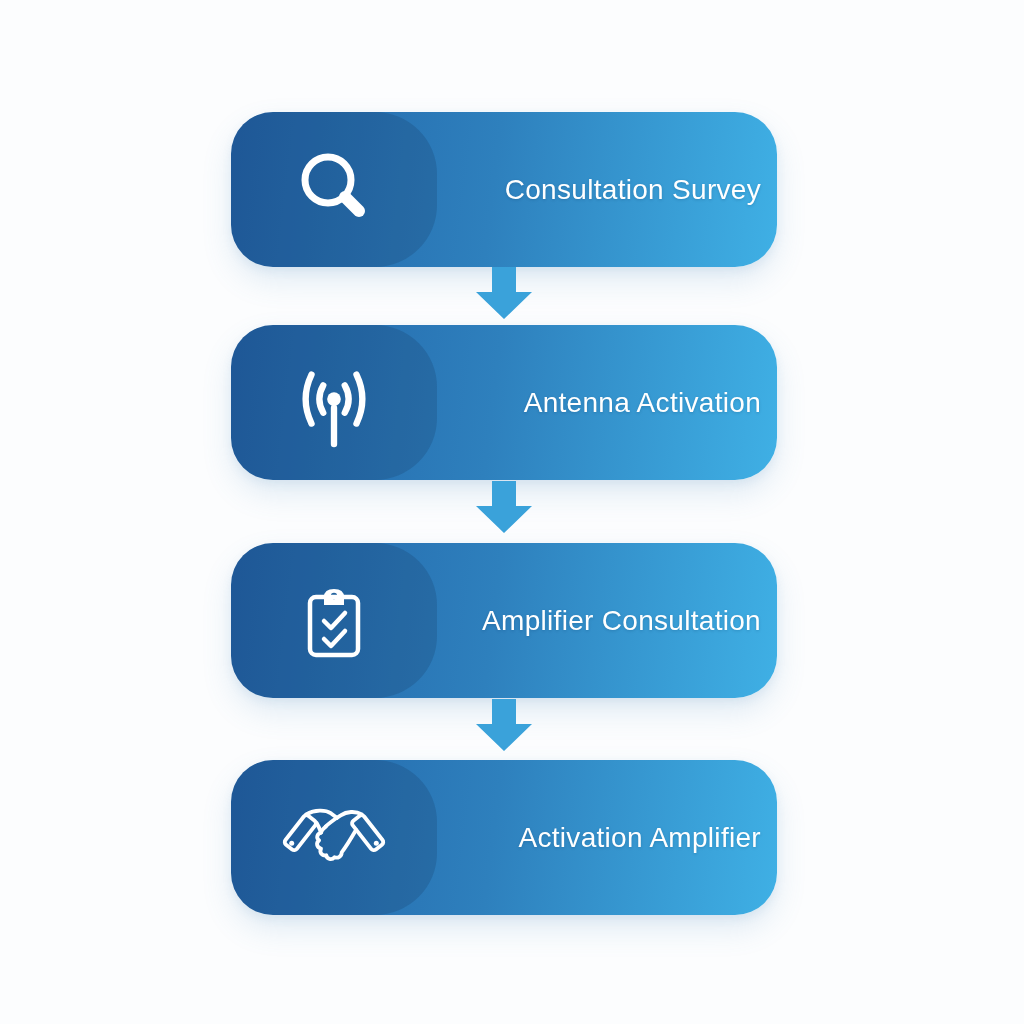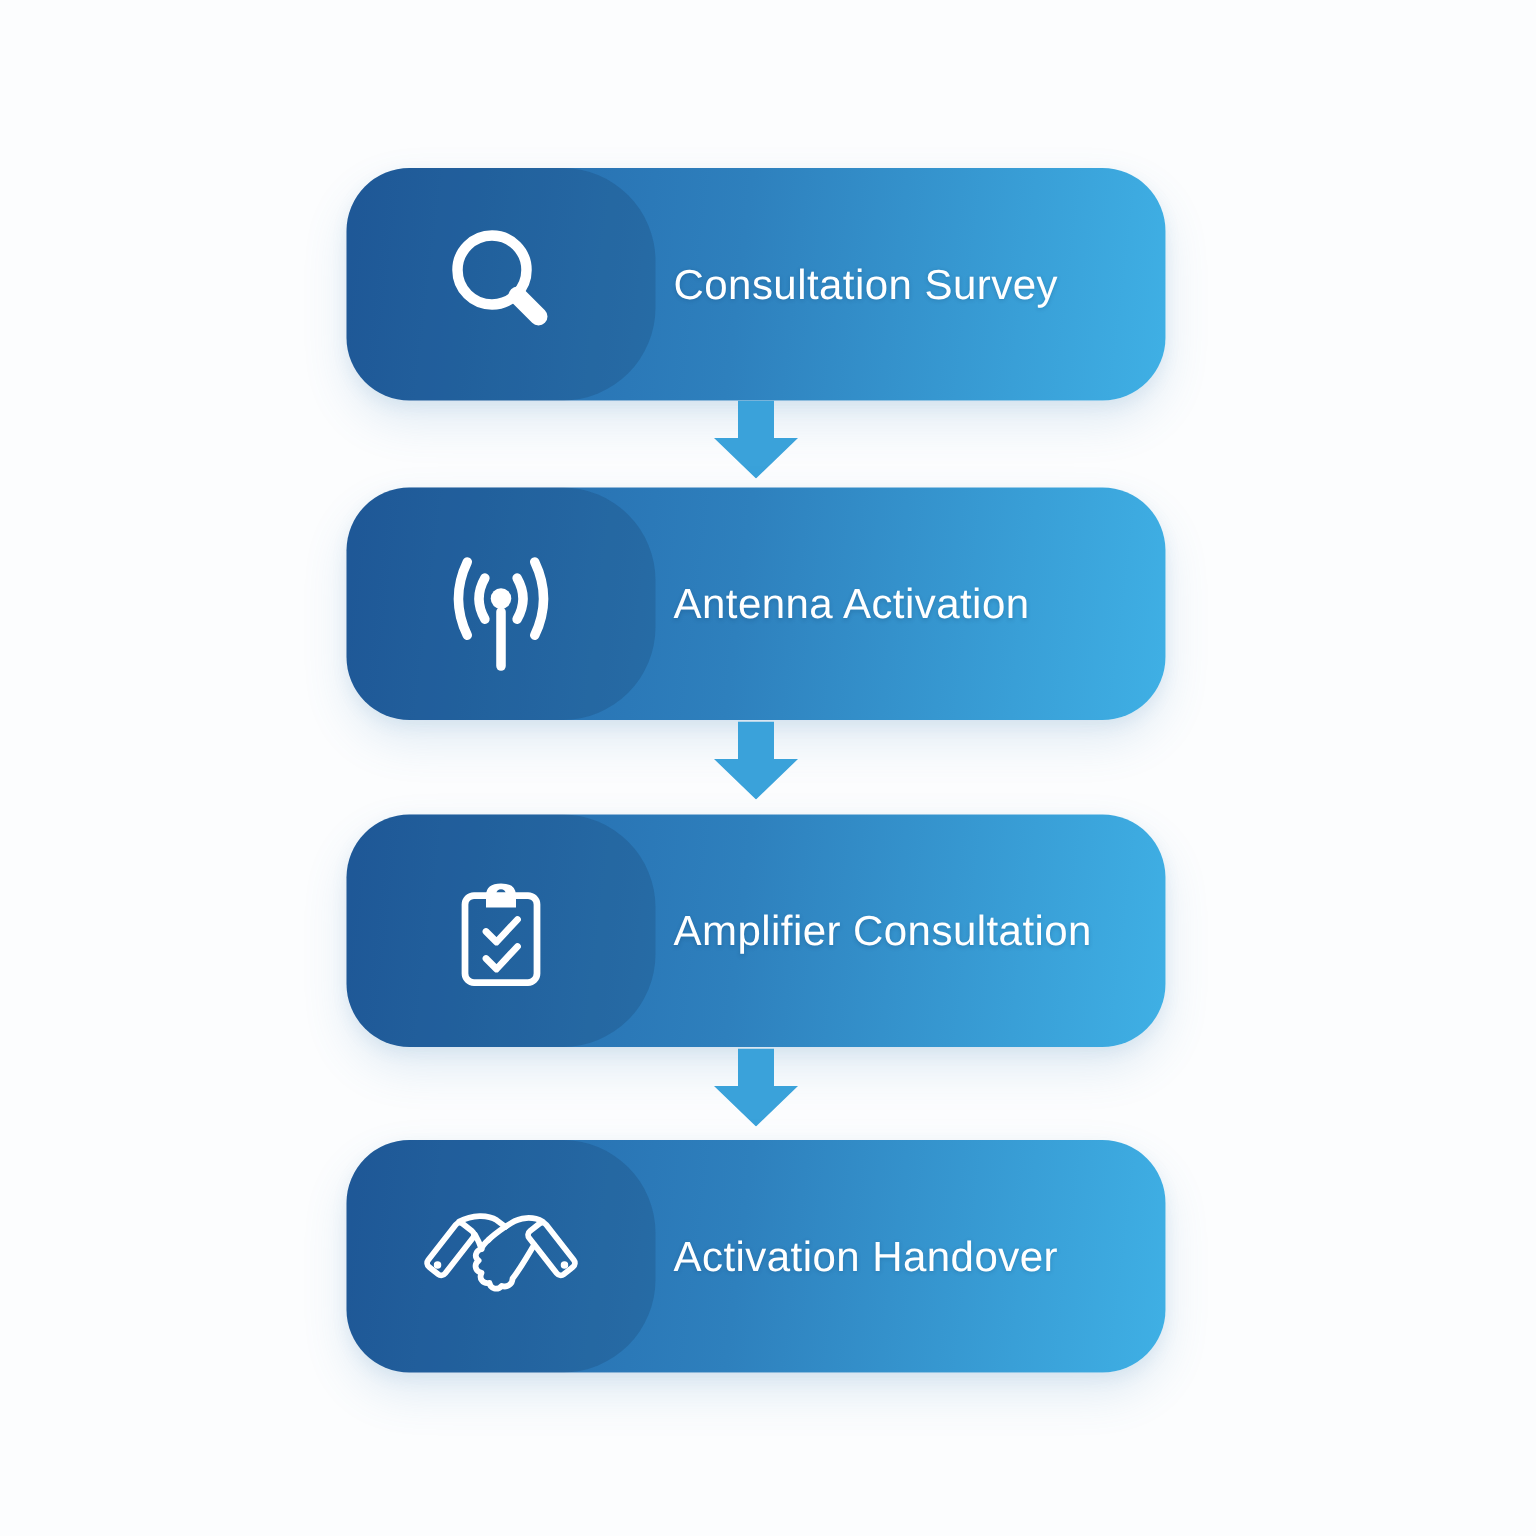--- a/index.html
+++ b/index.html
@@ -2,21 +2,21 @@
 <html style="--page-bg: #fcfdfe; --card-grad-from: #2263a8; --card-grad-mid: #2e80bd; --card-grad-to: #3fb0e5; --icon-overlay: rgba(10,30,64,0.16); --arrow: #3aa2da; --text: #ffffff;"><head>
 <meta charset="utf-8">
 <style>
   html,body{margin:0;padding:0;}
   body{
     width:1024px;height:1024px;
     background:var(--page-bg,#fcfdfe);
     font-family:"Liberation Sans", sans-serif;
     overflow:hidden;
   }
-  .stage{position:relative;width:1024px;height:904px;}
+  .stage{position:relative;width:1024px;height:904px;text-align:right;}
   .card{
     position:absolute;left:231px;width:546px;height:155px;
     border-radius:42px;
     background:linear-gradient(97deg,var(--card-grad-from,#2263a8) 0%,var(--card-grad-mid,#2e80bd) 48%,var(--card-grad-to,#3fb0e5) 100%);
     box-shadow:0 14px 30px rgba(80,140,190,0.16),0 4px 10px rgba(80,140,190,0.10);
   }
   .icon-box{
     position:absolute;left:0;top:0;bottom:0;width:206px;
     border-radius:42px 62px 62px 42px;
     background:var(--icon-overlay,rgba(10,30,64,0.16));
@@ -95,16 +95,16 @@
         <rect class="stroke-ic" x="-7.5" y="-19" width="15" height="38" rx="3.5" stroke-width="4" transform="translate(90,34) rotate(-38)"></rect>
         <circle cx="11" cy="45" r="2.6" fill="#ffffff"></circle>
         <circle cx="99" cy="45" r="2.6" fill="#ffffff"></circle>
         <path class="stroke-ic" stroke-width="4" d="M26,15 C35,10 46,10 52,14 L58,18.5"></path>
         <path class="stroke-ic" stroke-width="4" d="M84,15 C77,11 68,12 62,16 L58,18.5"></path>
         <path class="stroke-ic" stroke-width="4" d="M58,18.5 C53,22 49,25 46.5,27.5"></path>
         <path class="stroke-ic" stroke-width="4" d="M37,24 C39,27.5 40.5,31 41.5,34"></path>
         <path class="stroke-ic" stroke-width="4" d="M46.5,27.5 C44,29.5 42,31.5 41.5,34 C37.5,35 36,39.5 39.5,42 C36,44.5 37,49.5 41.5,50.5 C39.5,54.5 42.5,58.5 47,57.5 C47.5,61.5 52.5,63 55.5,59.5 C59,61 63,58.5 63,54.5 C66.5,50 71,43 78,31"></path>
       </svg>
     </div>
-    <div class="step-label">Activation Handover</div>
+    <div class="step-label">Activation Amplifier</div>
   </div>
 
 </div>
 
 </body></html>

